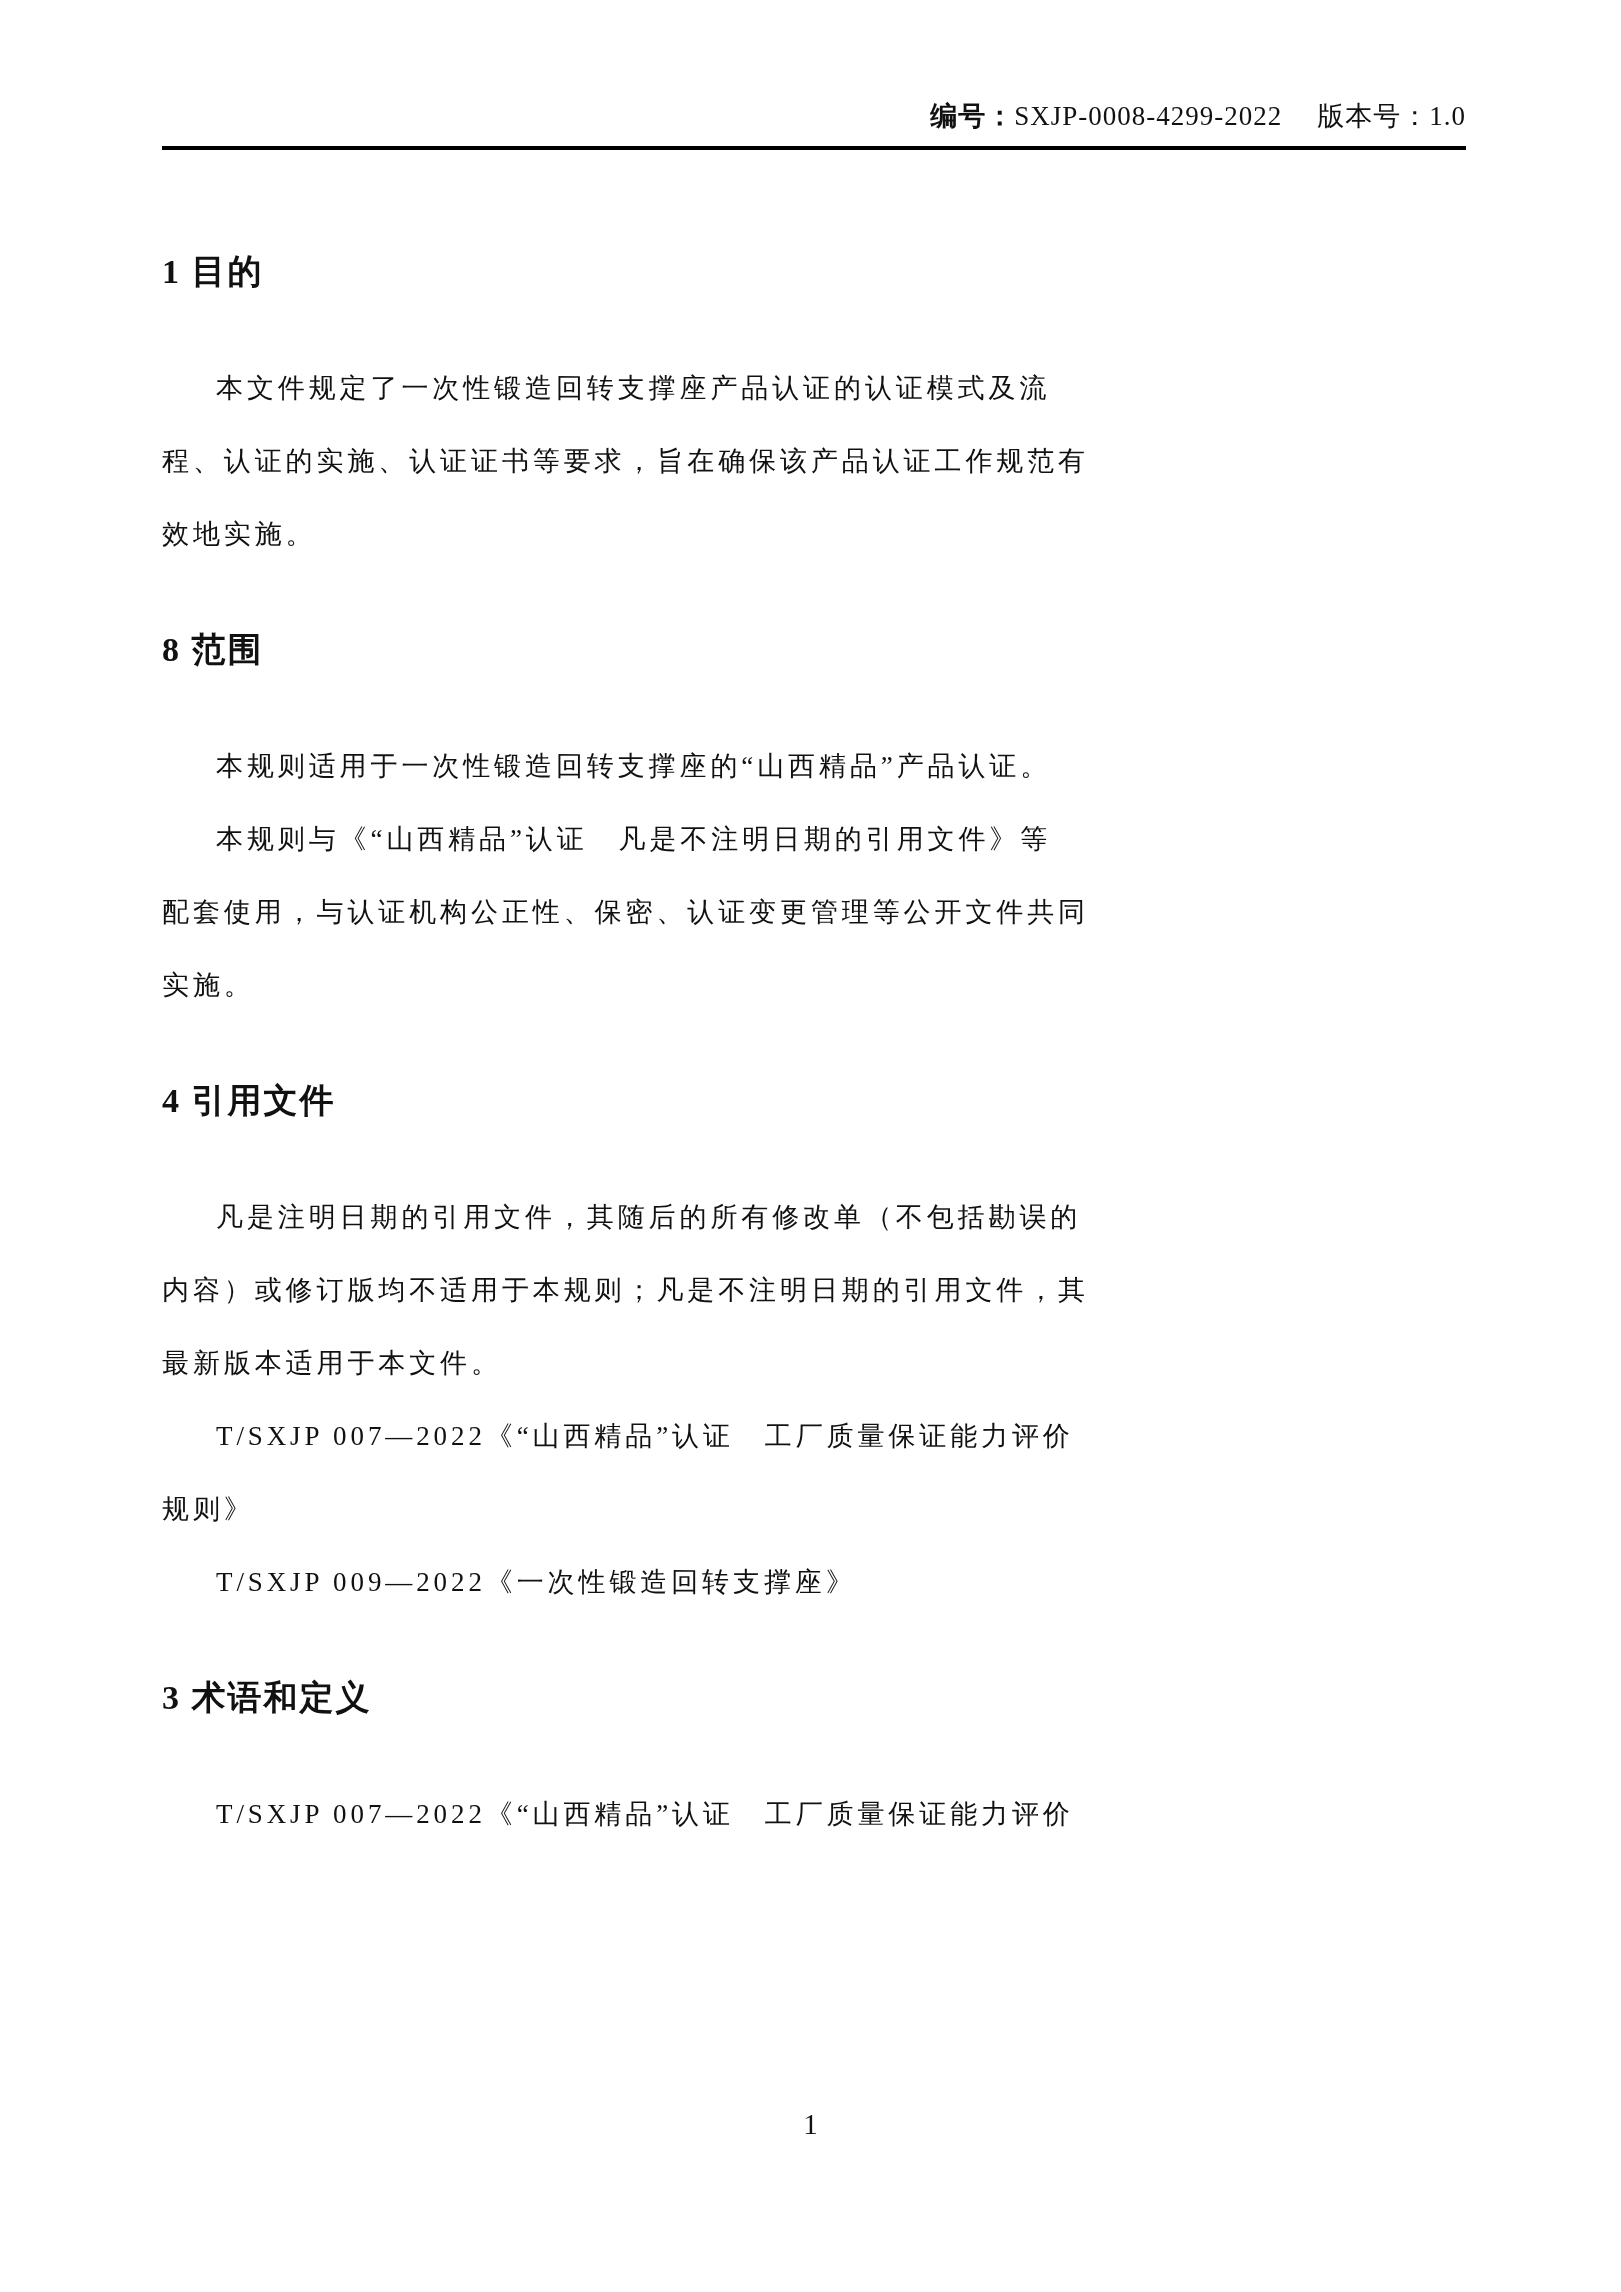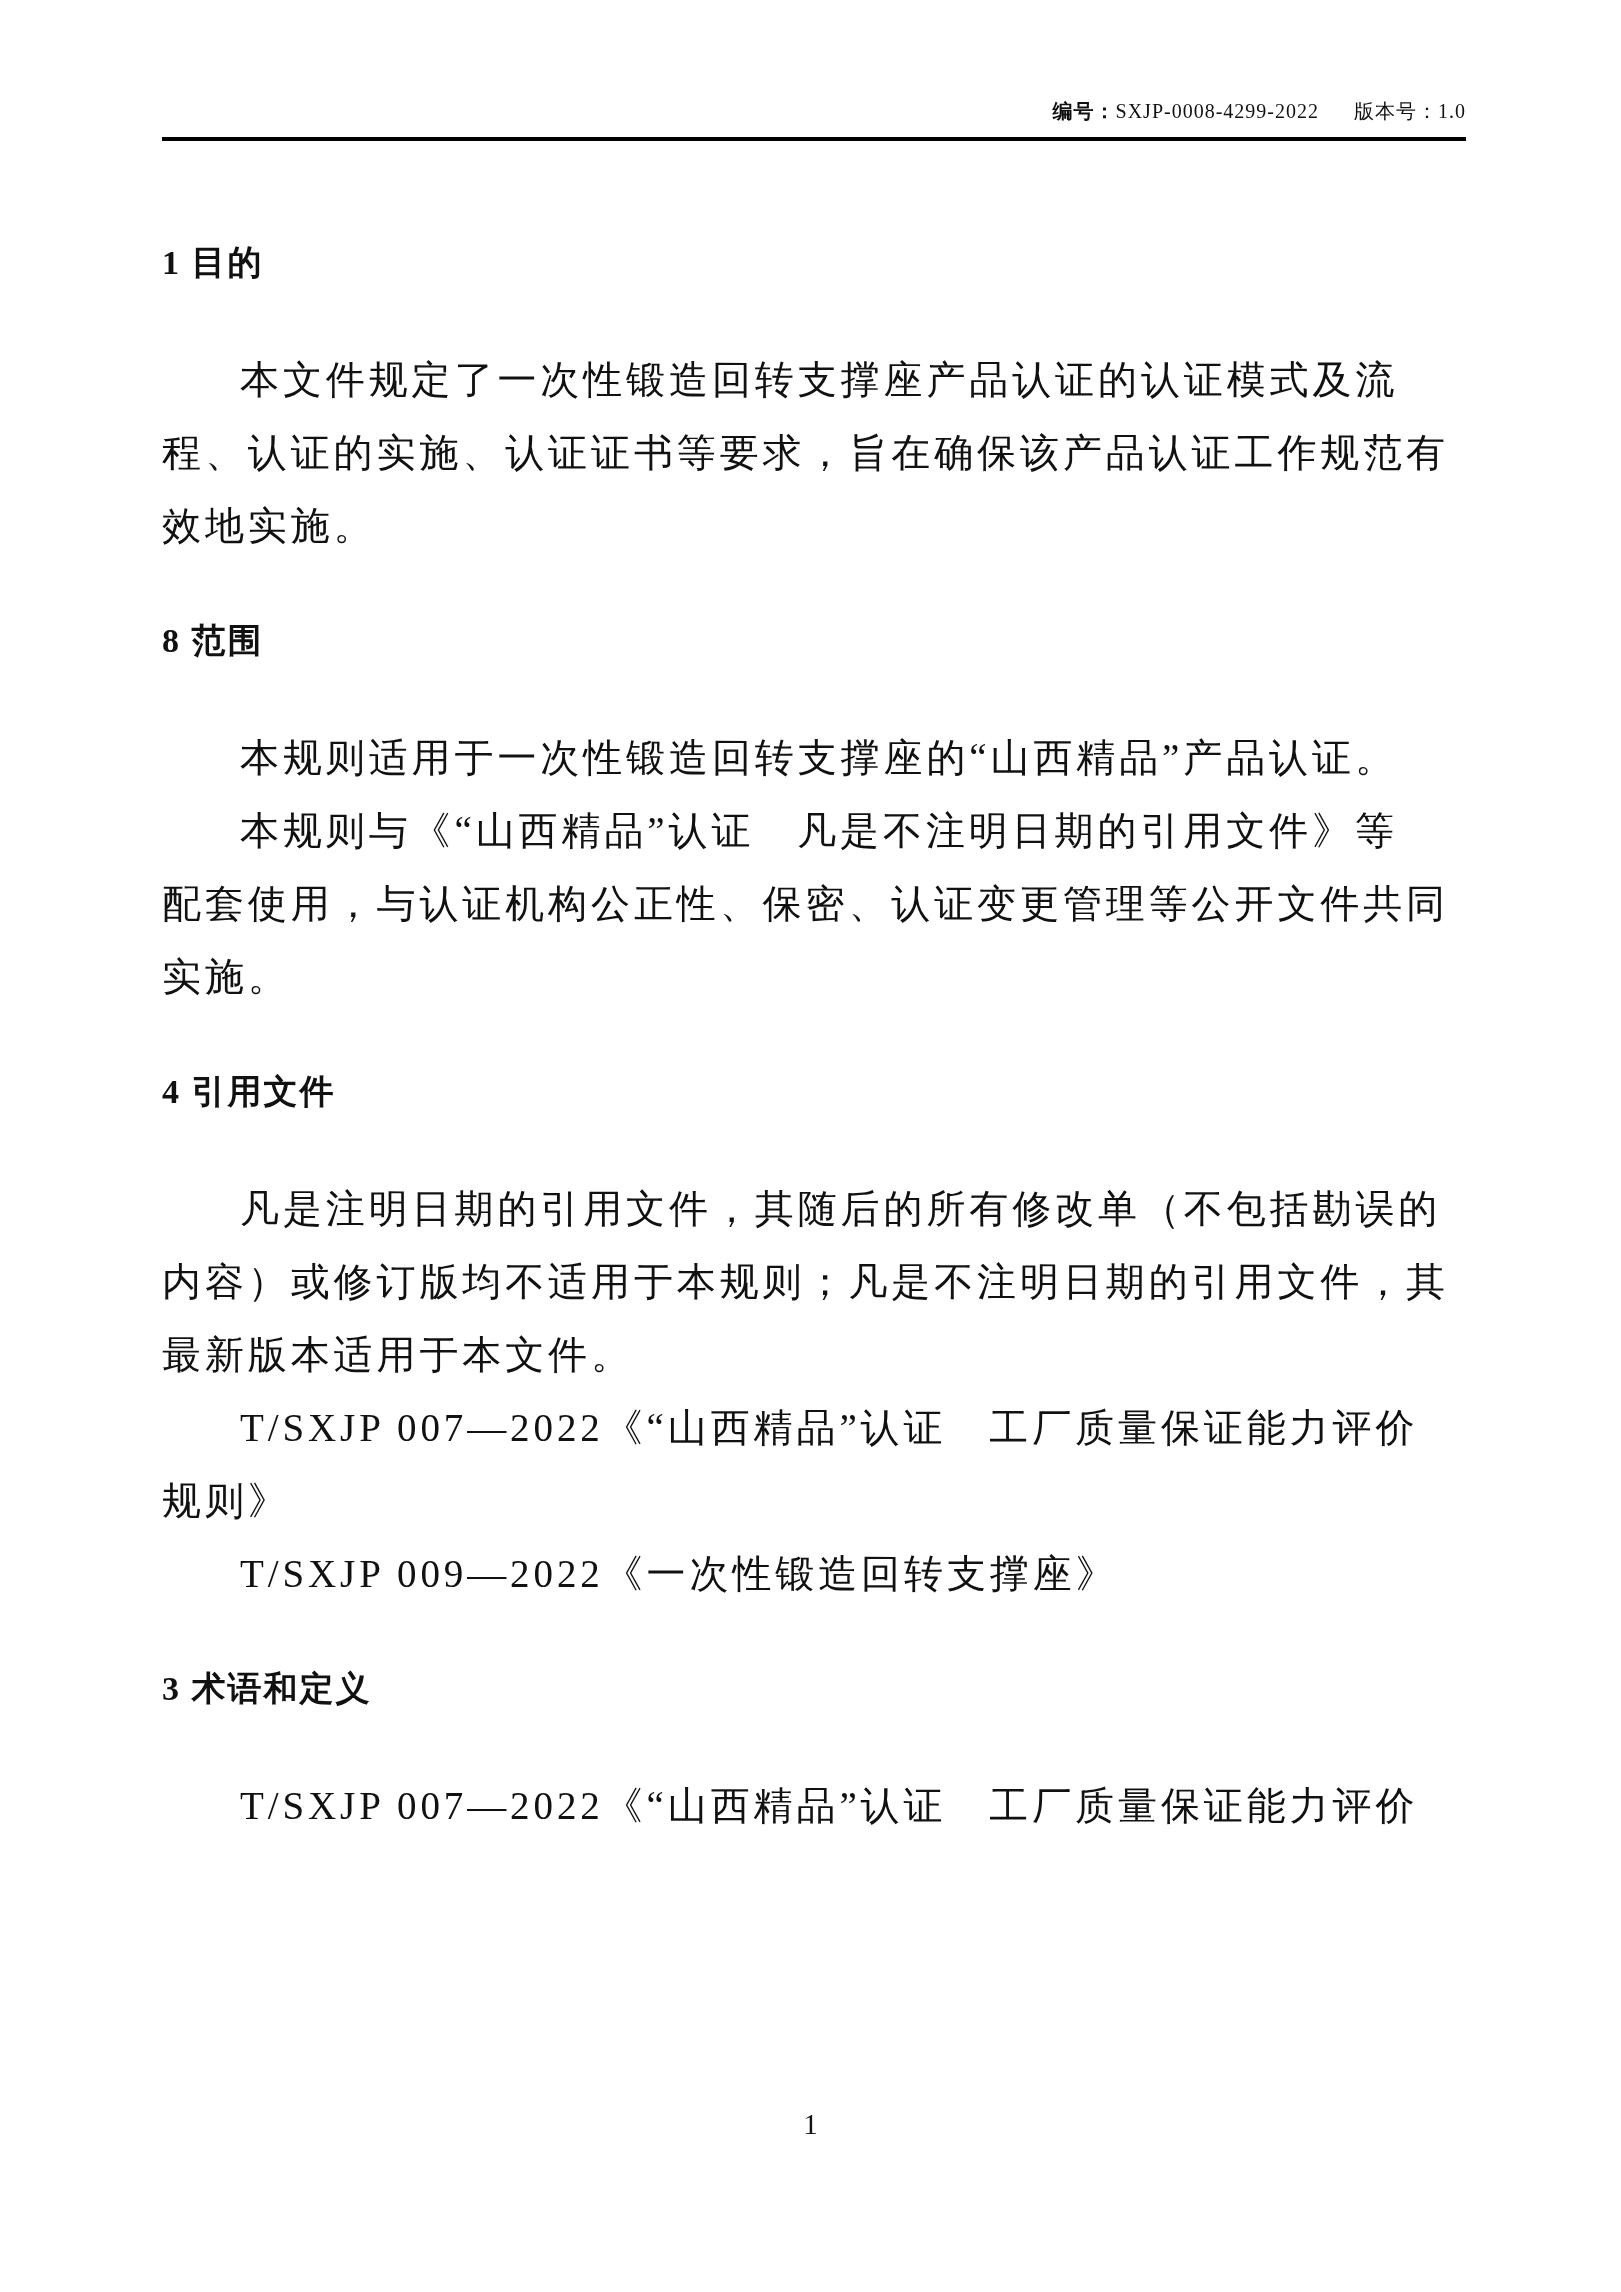--- a/index.html
+++ b/index.html
@@ -13,21 +13,21 @@
     font-family: "Liberation Serif", "DejaVu Serif", serif;
     color: #111111;
     overflow: hidden;
   }
   .content {
     padding: 0 155px 0 162px;
   }
   .doc-header {
     padding-top: 98px;
     text-align: right;
-    font-size: 20px;
+    font-size: 27px;
     letter-spacing: 1px;
     white-space: nowrap;
   }
   .doc-header .hdr-label-strong {
     font-weight: bold;
     font-family: "Liberation Sans", "DejaVu Sans", sans-serif;
   }
   .doc-header .hdr-gap { display: inline-block; width: 35px; }
   .header-rule {
     margin-top: 11.8px;
@@ -37,21 +37,21 @@
   }
   h2.sec-heading {
     font-size: 34px;
     font-weight: bold;
     letter-spacing: 2px;
     line-height: 47px;
     margin-top: 55px;
   }
   h2.sec-heading.first { margin-top: 98px; }
   p.body-para {
-    font-size: 39px;
+    font-size: 27px;
     line-height: 73px;
     letter-spacing: 3.9px;
     white-space: pre-line;      
     text-indent: 2em;            
     margin-top: 0;
   }
   p.body-para.para-lead { margin-top: 57px; }
   .page-footer {
     position: absolute;
     left: 0;

